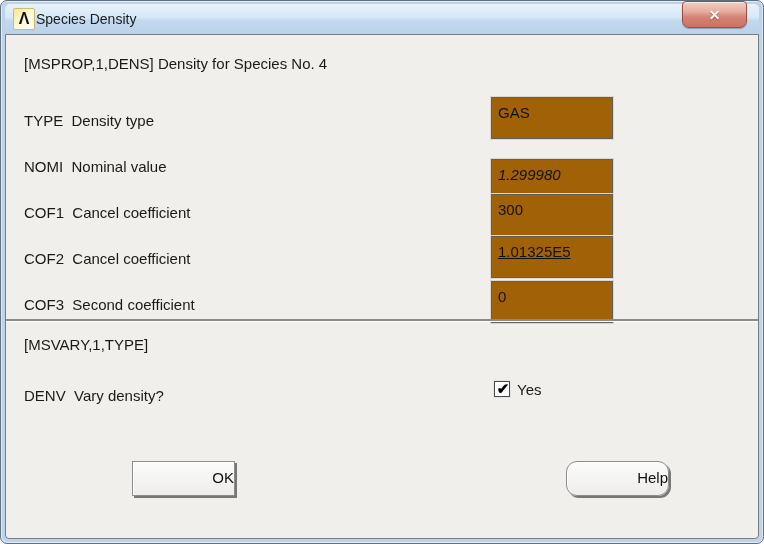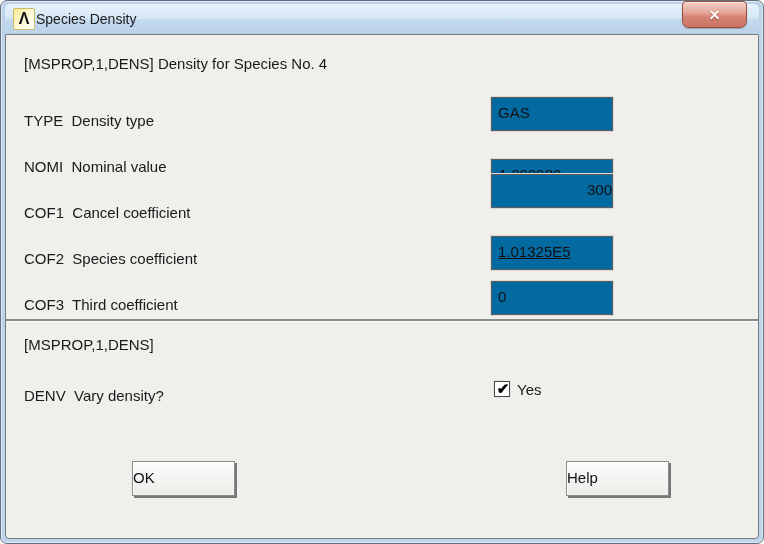--- a/index.html
+++ b/index.html
@@ -26,40 +26,40 @@
     text-shadow:0 1px 1px rgba(120,30,20,.6);}
   
   .client{position:absolute;left:4px;top:33px;right:4px;bottom:4px;
     background:#f0efec;border:1px solid #767d85;border-radius:0 0 4px 4px;
     font-size:15px;color:#1a1a1a;}
   .hdr{position:absolute;left:18px;white-space:pre;}
   .hdr.s1{top:20px;}
   .hdr.s2{top:301px;}
   .flabel{position:absolute;left:18px;white-space:pre;margin-top:6px;}
   .finput{position:absolute;left:485px;width:114px;height:28px;
-    background:#0369a1;border:1px solid #5f5f5f;box-shadow:0 0 0 1px #d9d8d5;
+    background:#a16207;border:1px solid #5f5f5f;box-shadow:0 0 0 1px #d9d8d5;
     font-family:"Liberation Sans", sans-serif;font-size:15px;color:#111;
-    padding:0 0 4px 6px;outline:none;}
+    padding:0 0 12px 6px;outline:none;}
   .sep{position:absolute;left:0;right:0;top:284px;height:0;
     border-top:2px solid #8a8a8a;border-bottom:1px solid #ffffff;}
   .checkbox{position:absolute;left:488px;top:346px;width:14px;height:14px;
     background:#ffffff;border:1px solid #4a4a4a;box-shadow:0 0 0 1px #e6e5e2;
     display:flex;align-items:center;justify-content:center;cursor:default;}
   .checkmark{font-size:15px;font-weight:bold;color:#000;line-height:1;
     position:relative;top:-1px;left:1px;}
   .cb-label{position:absolute;left:511px;top:346px;}
   .btn{position:absolute;top:426px;height:33px;
     background:linear-gradient(180deg,#fbfbfa 0%,#eeedea 100%);
     border:1px solid #8c8c8c;
     box-shadow:2px 2px 0 #77777a, inset 1px 1px 0 #ffffff;
     font-family:"Liberation Sans", sans-serif;font-size:15px;color:#111;
-    text-align:left;line-height:31px;cursor:default;}
+    text-align:right;line-height:31px;cursor:default;}
   .btn.ok{left:126px;width:101px;}
   .btn.cancel{left:341px;width:105px;}
-  .btn.help{left:560px;width:101px;}
+  .btn.help{left:560px;width:101px;border-radius:11px;}
 </style>
 </head>
 <body>
 
 <div class="window">
 
   <div class="titlebar">
     <span class="app-icon">Λ</span>
     <span class="title">Species Density</span>
   </div>
@@ -71,31 +71,31 @@
 
     <div class="hdr s1">[MSPROP,1,DENS] Density for Species No. 4</div>
 
     <div class="flabel" style="top:71px">TYPE  Density type</div>
     <input class="finput" style="top: 62px;" value="GAS">
 
     <div class="flabel" style="top:117px">NOMI  Nominal value</div>
     <input class="finput" style="top: 124px; font-style: italic;" value="1.299980">
 
     <div class="flabel" style="top:163px">COF1  Cancel coefficient</div>
-    <input class="finput" style="top: 139px; text-align: right;" value="300">
+    <input class="finput" style="top: 159px;" value="300">
 
-    <div class="flabel" style="top:209px">COF2  Species coefficient</div>
+    <div class="flabel" style="top:209px">COF2  Cancel coefficient</div>
     <input class="finput" style="top: 201px; text-decoration: underline;" value="1.01325E5">
 
-    <div class="flabel" style="top:255px">COF3  Third coefficient</div>
+    <div class="flabel" style="top:255px">COF3  Second coefficient</div>
     <input class="finput" style="top: 246px;" value="0">
 
     <div class="sep"></div>
 
-    <div class="hdr s2">[MSPROP,1,DENS]</div>
+    <div class="hdr s2">[MSVARY,1,TYPE]</div>
 
     <div class="flabel" style="top:346px">DENV  Vary density?</div>
     <div class="checkbox">
       <span class="checkmark">✔</span>
     </div>
     <div class="cb-label">Yes</div>
 
     <div class="btn ok">OK</div>
     <div class="btn help">Help</div>
 

